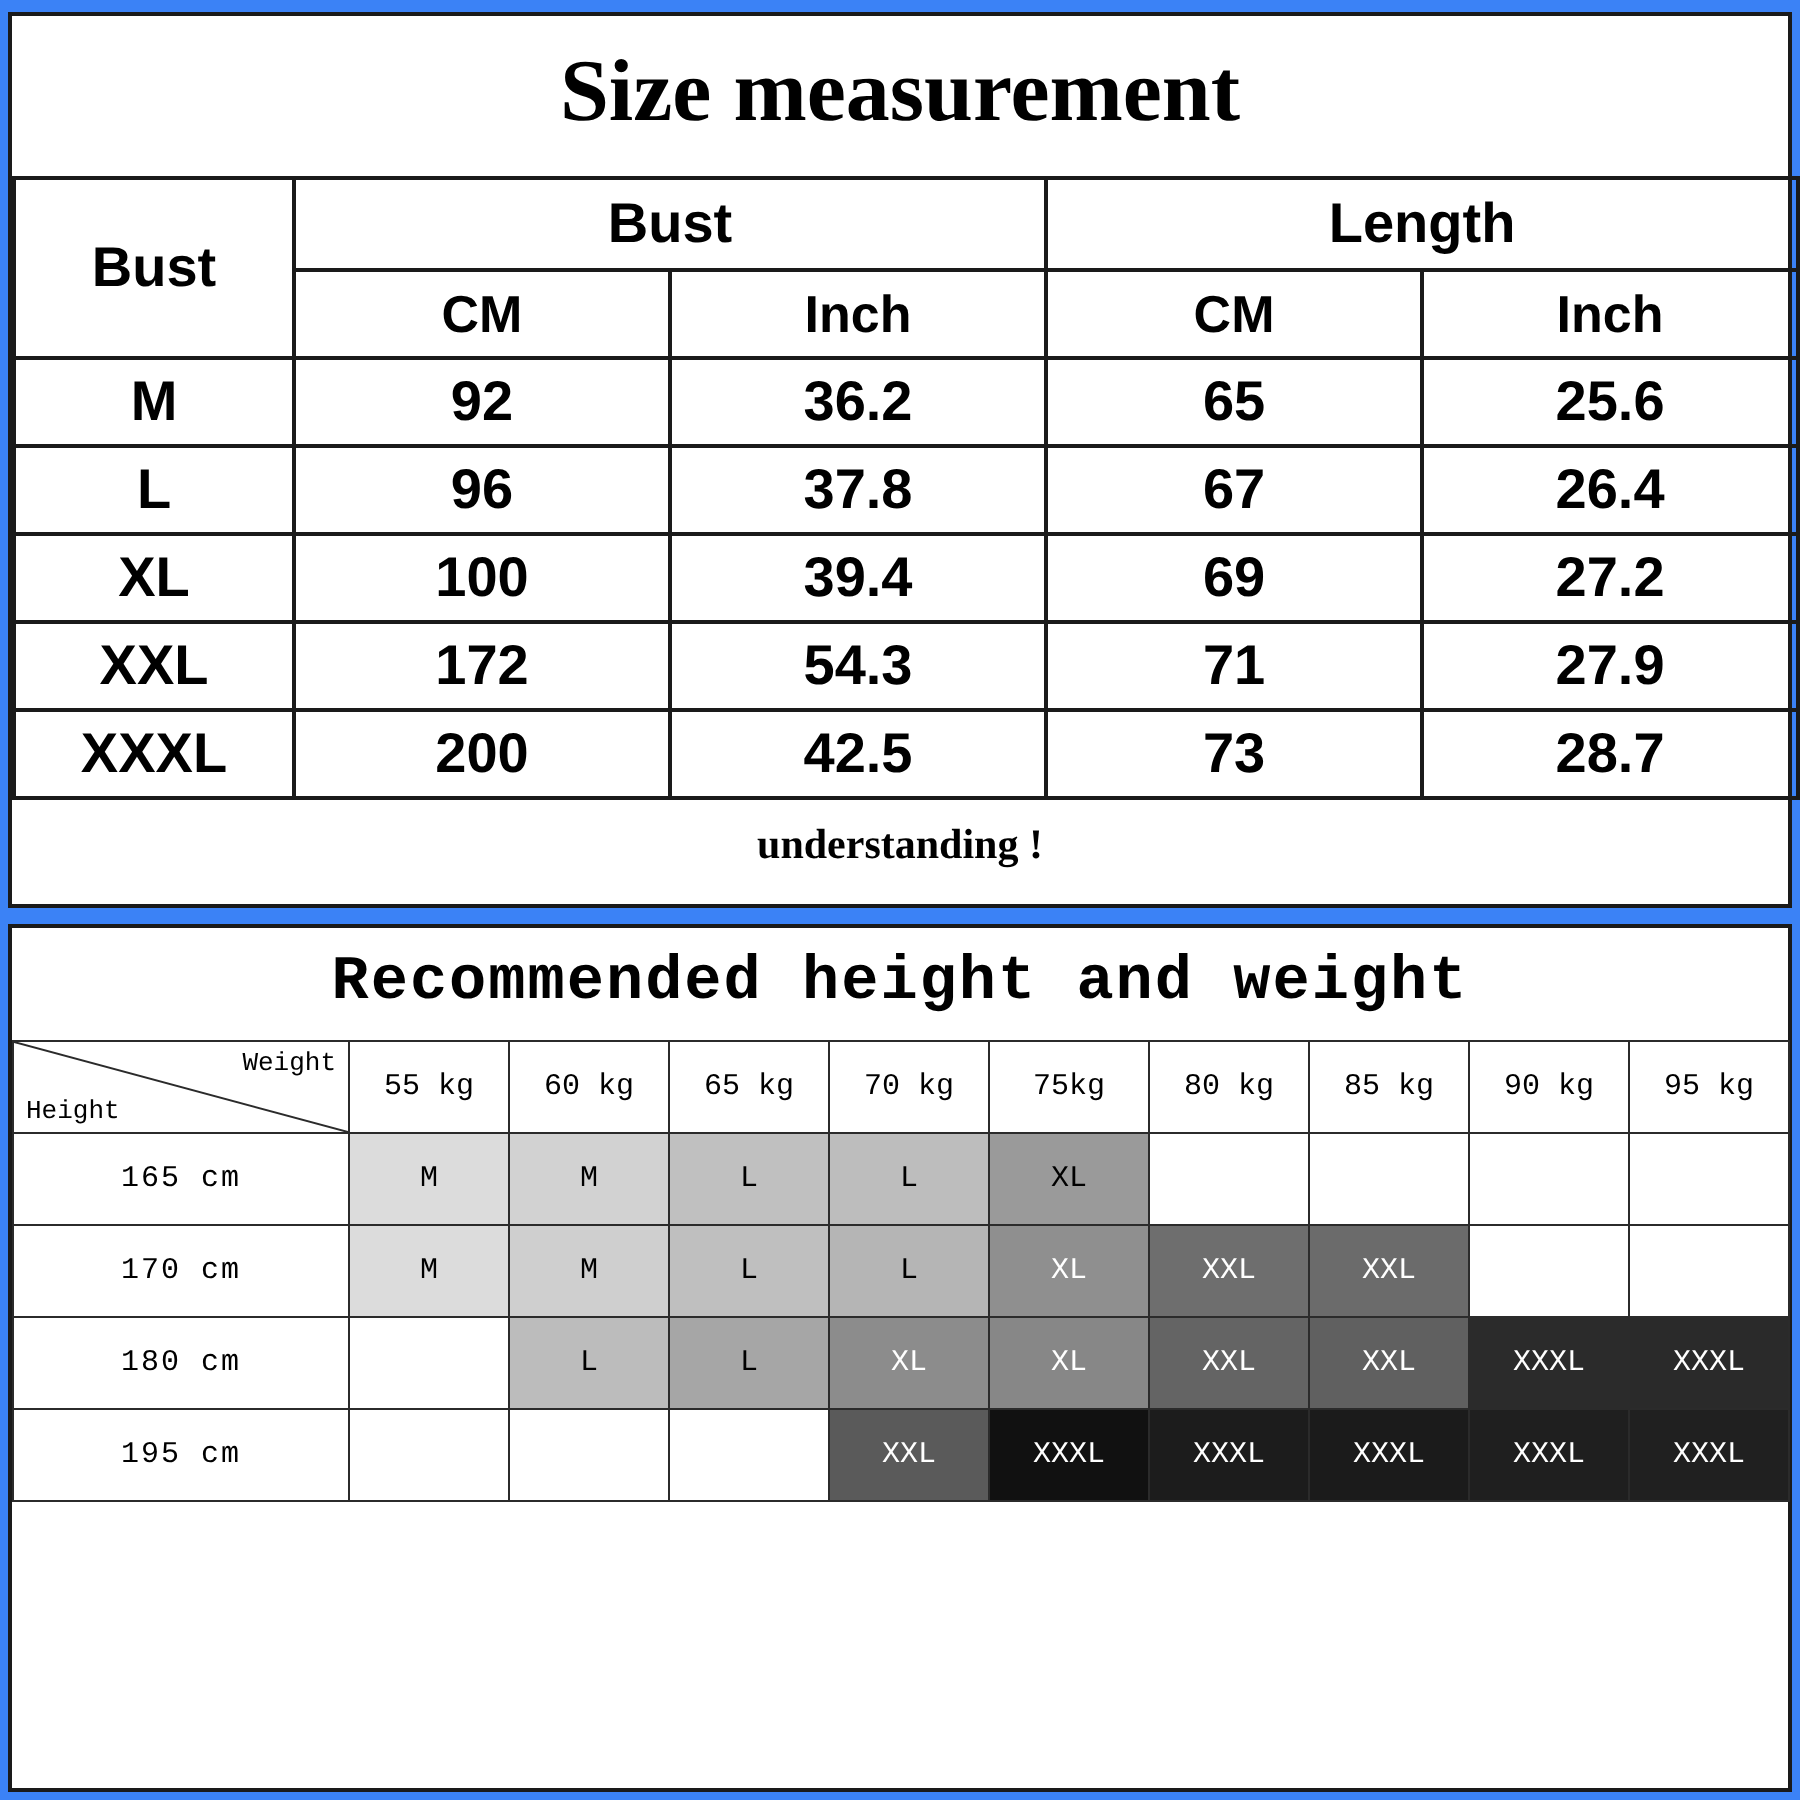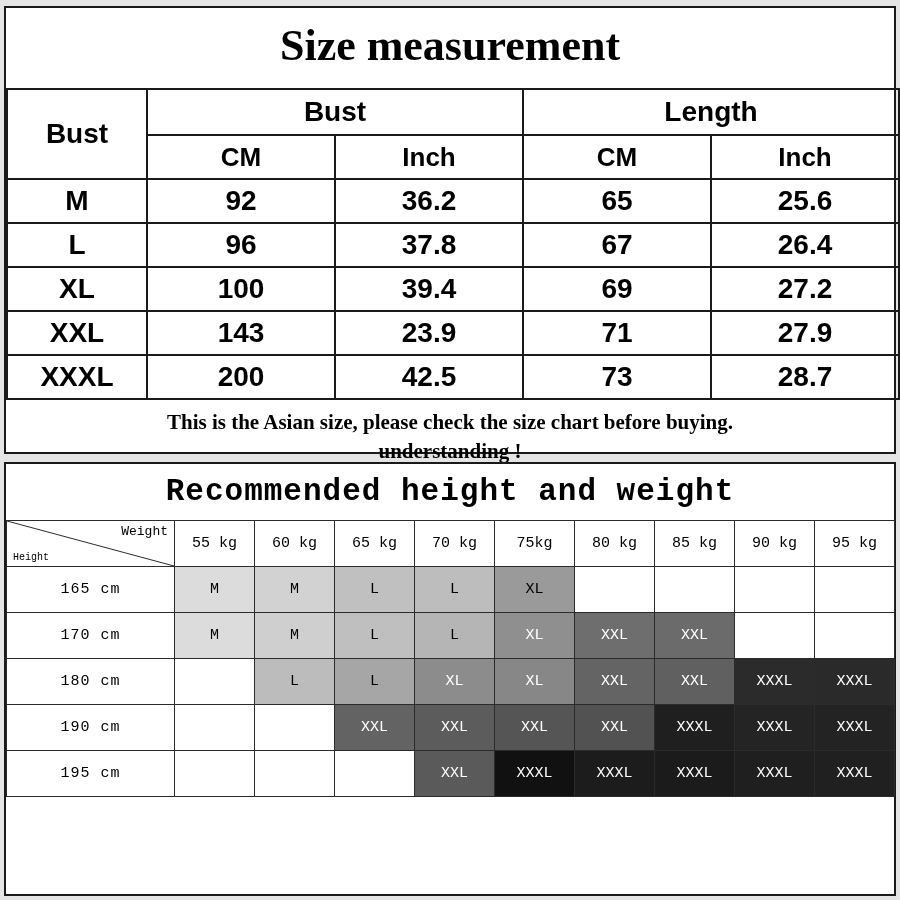--- a/index.html
+++ b/index.html
@@ -11,21 +11,21 @@
     width: 900px;
     height: 900px;
     font-family: "Liberation Serif", serif;
     color: #000000;
     overflow: hidden;
   }
   .page {
     width: 900px;
     height: 900px;
     position: relative;
-    background: #e5e5e5;
+    background: #3b82f6;
     box-sizing: border-box;
   }
 
   
   .panel-top {
     position: absolute;
     left: 4px;
     top: 6px;
     width: 892px;
     height: 448px;
@@ -131,21 +131,21 @@
     position: absolute;
     left: 0; top: 0;
     width: 100%;
     height: 100%;
   }
   .corner-cell .h-lab {
     position: absolute;
     left: 6px;
     bottom: 3px;
     font-family: "Liberation Mono", monospace;
-    font-size: 10px;
+    font-size: 13px;
     margin-top: 16px;
   }
   .corner-cell .w-lab {
     position: absolute;
     right: 6px;
     top: 3px;
     font-family: "Liberation Mono", monospace;
     font-size: 13px;
   }
   td.wcol {
@@ -207,37 +207,36 @@
         </tr>
         <tr class="size-row">
           <td class="lbl">XL</td>
           <td>100</td>
           <td>39.4</td>
           <td>69</td>
           <td>27.2</td>
         </tr>
         <tr class="size-row">
           <td class="lbl">XXL</td>
-          <td>143</td>
-          <td>23.9</td>
+          <td>172</td>
+          <td>54.3</td>
           <td>71</td>
           <td>27.9</td>
         </tr>
         <tr class="size-row">
           <td class="lbl">XXXL</td>
           <td>200</td>
           <td>42.5</td>
           <td>73</td>
           <td>28.7</td>
         </tr>
       </tbody>
     </table>
 
     <div class="note">
-      <div>This is the Asian size, please check the size chart before buying.</div>
       <div>understanding !</div>
     </div>
   </div>
 
   <div class="panel-bottom">
     <div class="title-bottom">Recommended height and weight</div>
 
     <table class="hw-table">
       <colgroup>
         <col style="width:168px">
@@ -300,32 +299,20 @@
             <td class="cell" style="background:#bcbcbc;color:#000000;">L</td>
             <td class="cell" style="background:#a6a6a6;color:#000000;">L</td>
             <td class="cell" style="background:#8c8c8c;color:#ffffff;">XL</td>
             <td class="cell" style="background:#878787;color:#ffffff;">XL</td>
             <td class="cell" style="background:#646464;color:#ffffff;">XXL</td>
             <td class="cell" style="background:#606060;color:#ffffff;">XXL</td>
             <td class="cell" style="background:#2b2b2b;color:#ffffff;">XXXL</td>
             <td class="cell" style="background:#2a2a2a;color:#ffffff;">XXXL</td>
           </tr>
           <tr>
-            <td class="hrow">190 cm</td>
-            <td class="cell" style="background:#ffffff;color:#000000;"></td>
-            <td class="cell" style="background:#ffffff;color:#000000;"></td>
-            <td class="cell" style="background:#636363;color:#ffffff;">XXL</td>
-            <td class="cell" style="background:#5c5c5c;color:#ffffff;">XXL</td>
-            <td class="cell" style="background:#555555;color:#ffffff;">XXL</td>
-            <td class="cell" style="background:#525252;color:#ffffff;">XXL</td>
-            <td class="cell" style="background:#1f1f1f;color:#ffffff;">XXXL</td>
-            <td class="cell" style="background:#242424;color:#ffffff;">XXXL</td>
-            <td class="cell" style="background:#232323;color:#ffffff;">XXXL</td>
-          </tr>
-          <tr>
             <td class="hrow">195 cm</td>
             <td class="cell" style="background:#ffffff;color:#000000;"></td>
             <td class="cell" style="background:#ffffff;color:#000000;"></td>
             <td class="cell" style="background:#ffffff;color:#000000;"></td>
             <td class="cell" style="background:#5a5a5a;color:#ffffff;">XXL</td>
             <td class="cell" style="background:#111111;color:#ffffff;">XXXL</td>
             <td class="cell" style="background:#1c1c1c;color:#ffffff;">XXXL</td>
             <td class="cell" style="background:#1b1b1b;color:#ffffff;">XXXL</td>
             <td class="cell" style="background:#1f1f1f;color:#ffffff;">XXXL</td>
             <td class="cell" style="background:#202020;color:#ffffff;">XXXL</td>

